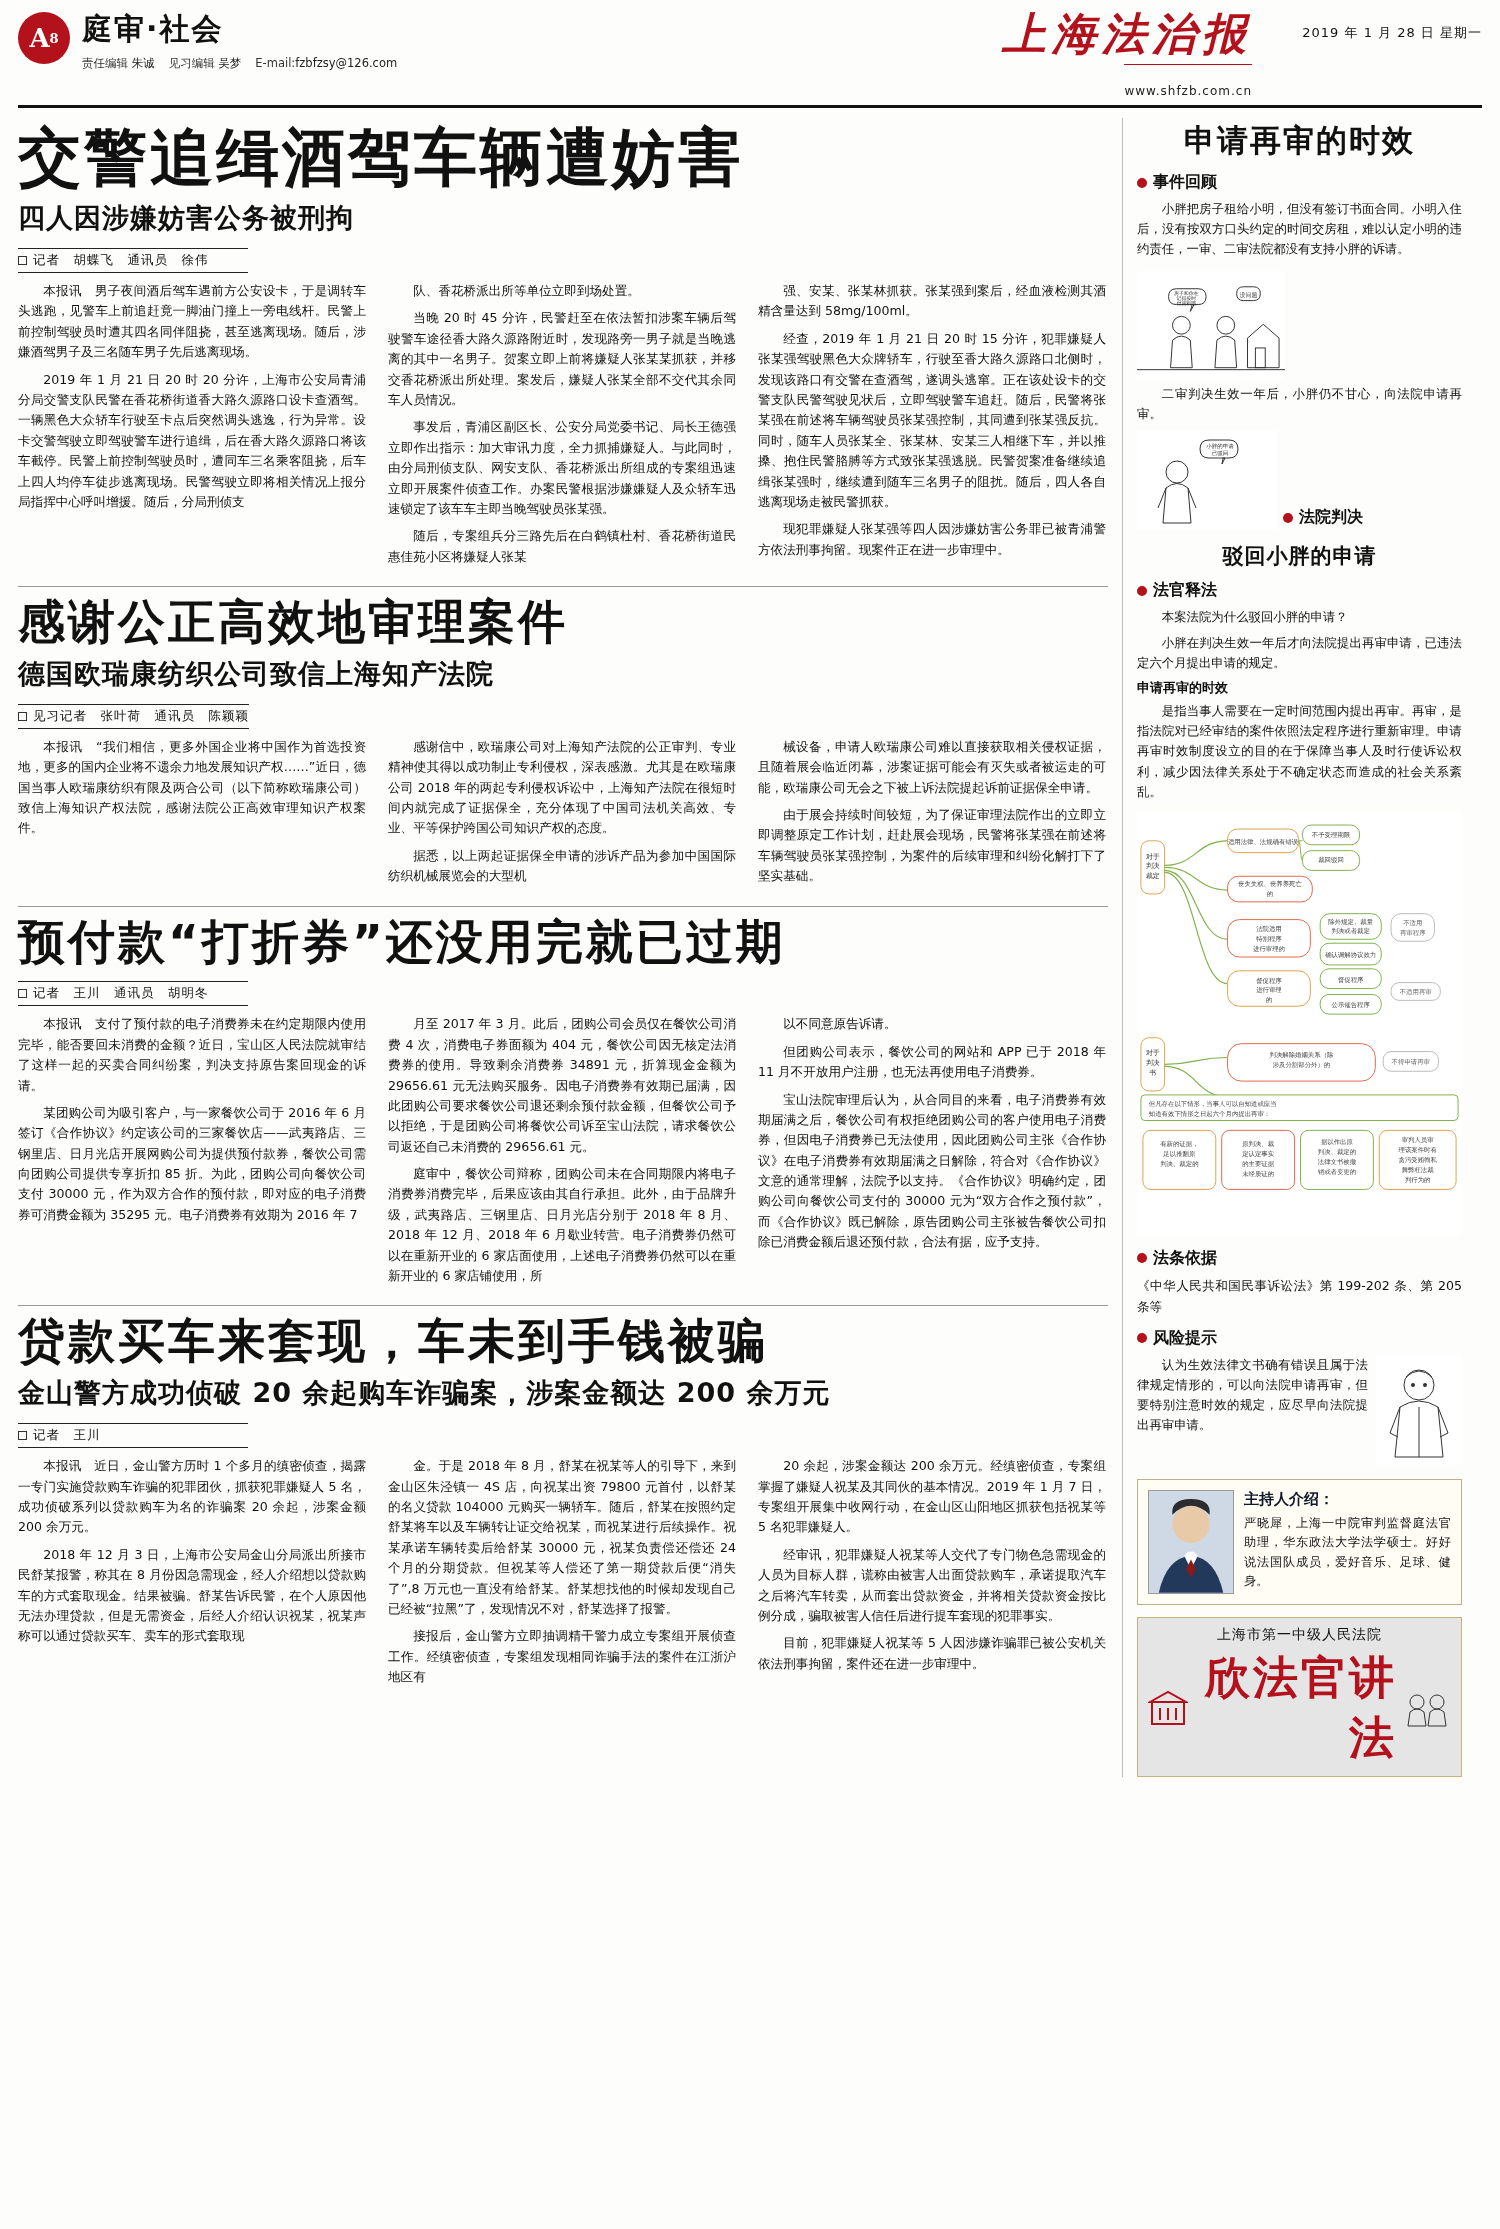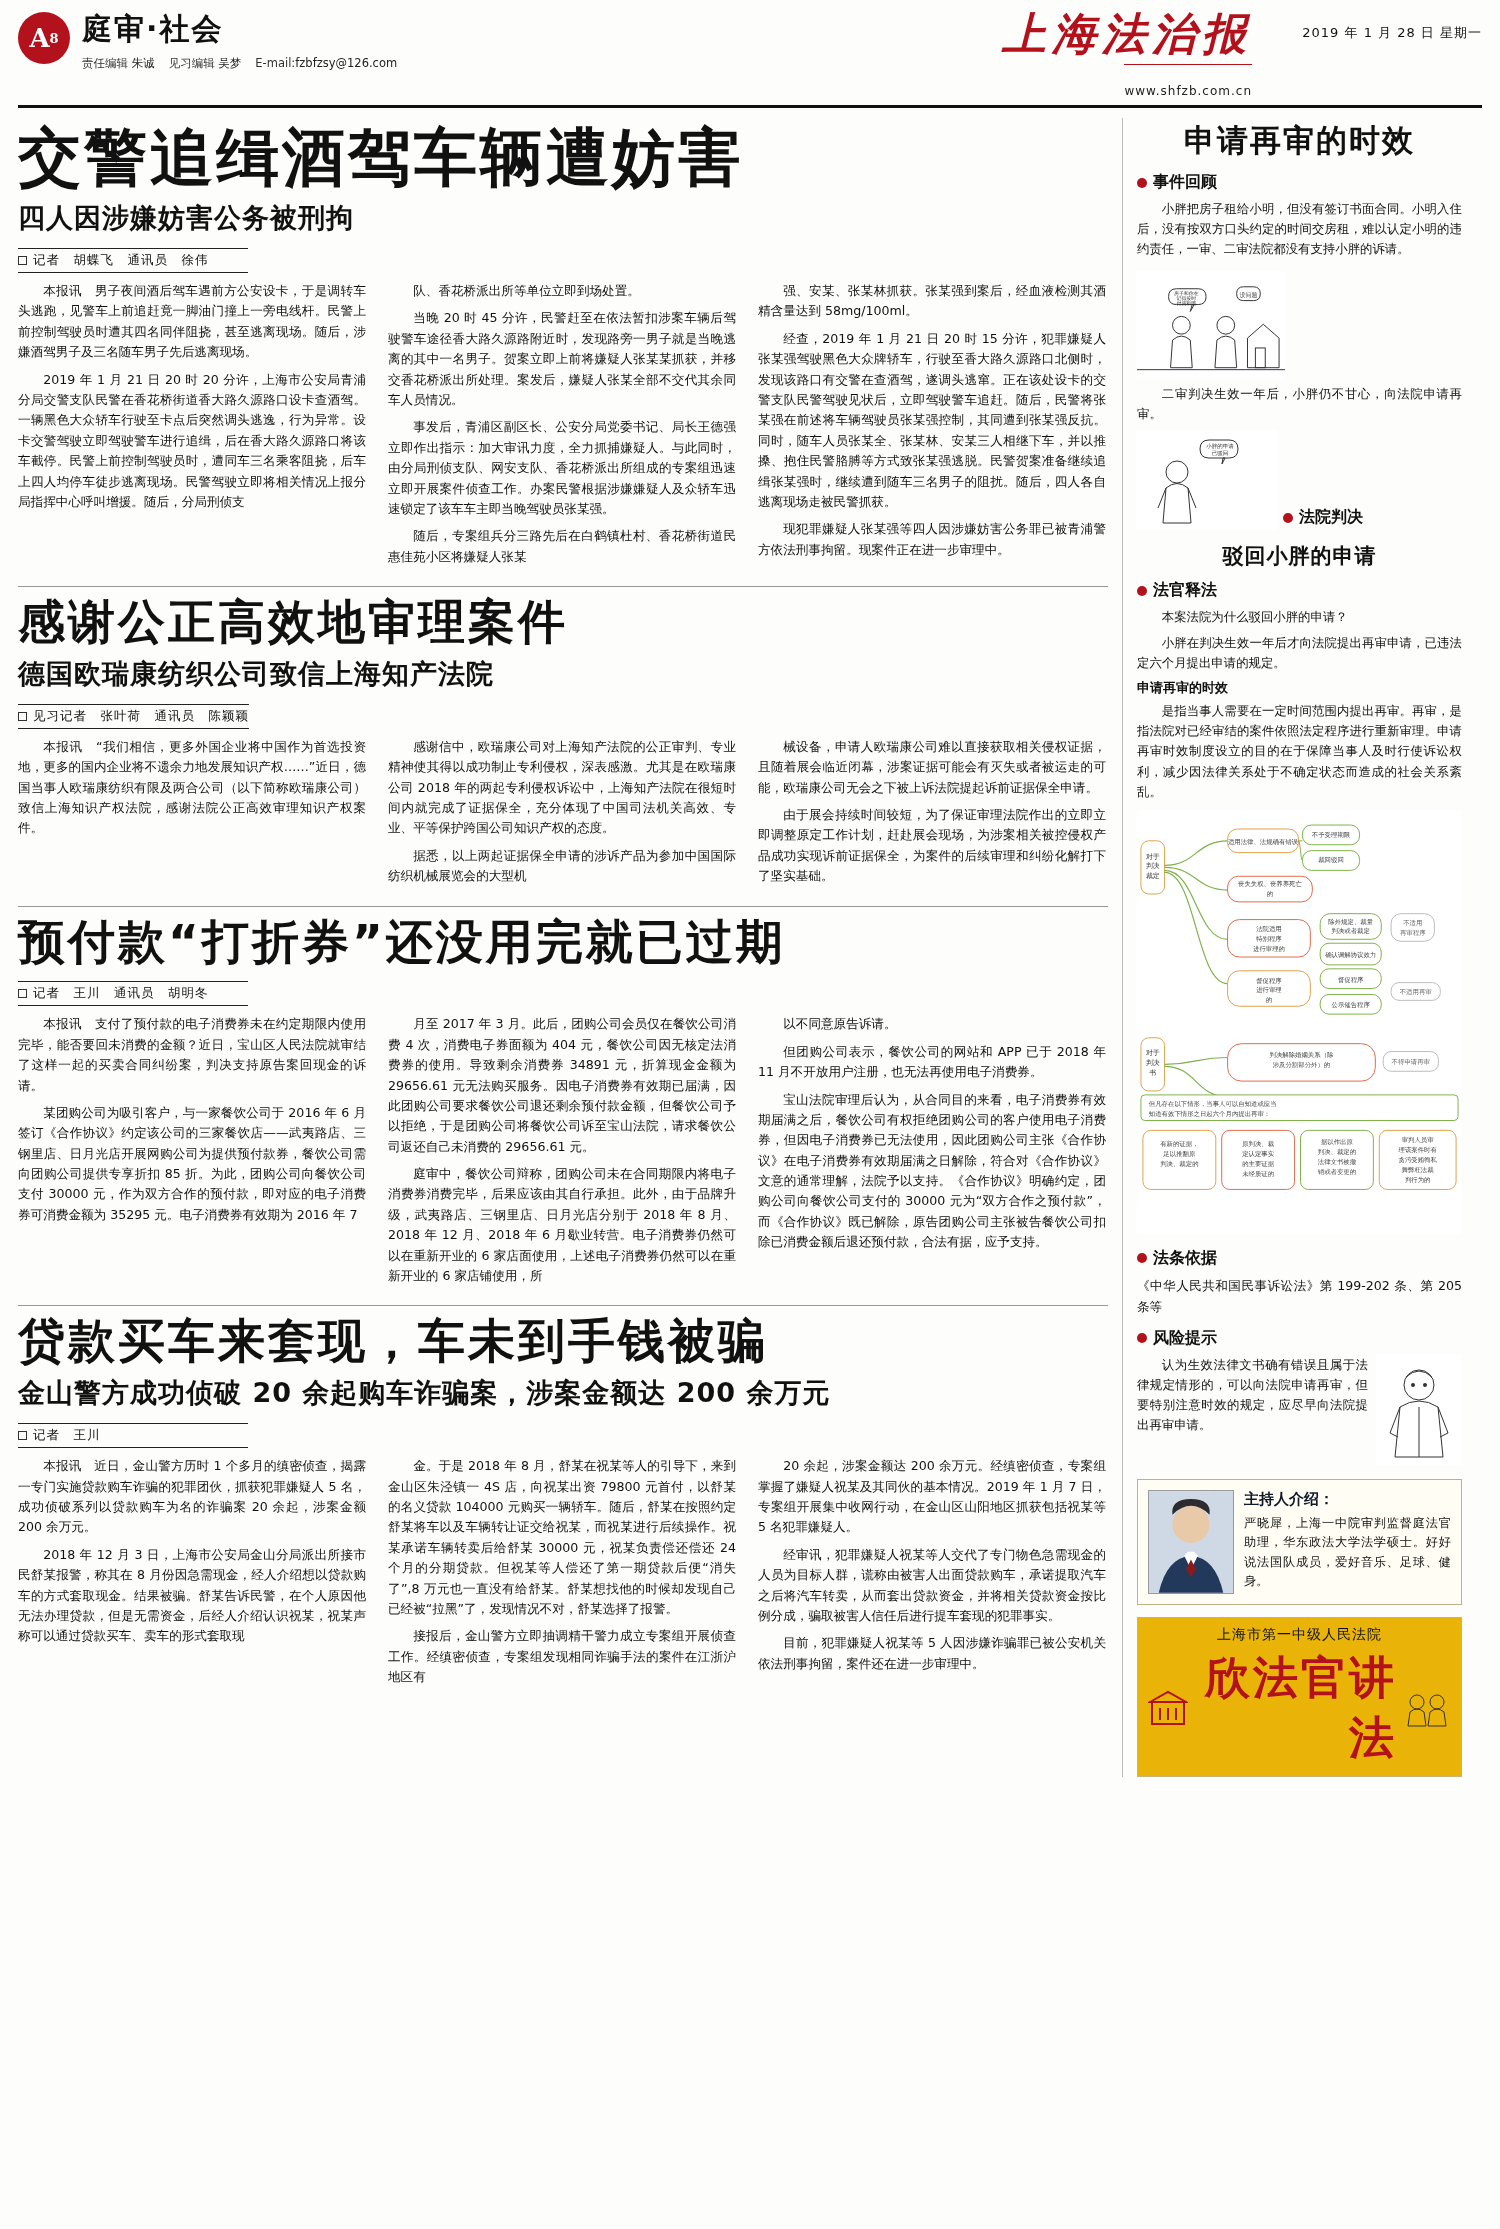--- a/index.html
+++ b/index.html
@@ -86,21 +86,21 @@
 
   .lawbox { font-size:12.6px; line-height:1.7; text-align:justify; }
 
   
   .host-box { border:1px solid #c0b08a; background:#fffdf4; margin-top:10px; padding:10px; display:flex; gap:10px;}
   .host-photo { width:86px; height:104px; flex:none; border:1px solid #999; background:#dfe6ef; position:relative; overflow:hidden;}
   .host-info { flex:1; }
   .host-title { font-size:15px; font-weight:bold; margin-bottom:5px; color:#0f172a;}
   .host-text { font-size:12.2px; line-height:1.6; text-align:justify;}
 
-  .court-footer { margin-top:12px; border:1px solid #c9b27a; background:#eab308; padding:8px 10px; }
+  .court-footer { margin-top:12px; border:1px solid #c9b27a; background:#e5e5e5; padding:8px 10px; }
   .court-name { font-size:14px; text-align:center; letter-spacing:1px; margin-bottom:4px;}
   .court-brand { font-size:45px; font-weight:bold; color:#b3121d; letter-spacing:3px; text-align:right; font-family:"DejaVu Serif","Liberation Serif",serif;}
 </style>
 </head>
 <body>
 
 <div class="page">
 
   <div class="masthead">
     <div class="mast-left">
@@ -160,21 +160,21 @@
         <div class="cols3">
           <div class="col">
             <p class="txt">本报讯　“我们相信，更多外国企业将中国作为首选投资地，更多的国内企业将不遗余力地发展知识产权……”近日，德国当事人欧瑞康纺织有限及两合公司（以下简称欧瑞康公司）致信上海知识产权法院，感谢法院公正高效审理知识产权案件。</p>
           </div>
           <div class="col">
             <p class="txt">感谢信中，欧瑞康公司对上海知产法院的公正审判、专业精神使其得以成功制止专利侵权，深表感激。尤其是在欧瑞康公司 2018 年的两起专利侵权诉讼中，上海知产法院在很短时间内就完成了证据保全，充分体现了中国司法机关高效、专业、平等保护跨国公司知识产权的态度。</p>
             <p class="txt">据悉，以上两起证据保全申请的涉诉产品为参加中国国际纺织机械展览会的大型机</p>
           </div>
           <div class="col">
             <p class="txt">械设备，申请人欧瑞康公司难以直接获取相关侵权证据，且随着展会临近闭幕，涉案证据可能会有灭失或者被运走的可能，欧瑞康公司无会之下被上诉法院提起诉前证据保全申请。</p>
-            <p class="txt">由于展会持续时间较短，为了保证审理法院作出的立即立即调整原定工作计划，赶赴展会现场，为涉案相关被控侵权产品成功实现诉前证据保全，为案件的后续审理和纠纷化解打下了坚实基础。</p>
+            <p class="txt">由于展会持续时间较短，为了保证审理法院作出的立即立即调整原定工作计划，赶赴展会现场，民警将张某强在前述将车辆驾驶员张某强控制，为案件的后续审理和纠纷化解打下了坚实基础。</p>
           </div>
         </div>
       </div>
 
       <hr class="rule">
 
       <div>
         <div class="headline sm">预付款“打折券”还没用完就已过期</div>
         <div class="byline"><span class="sq"></span><span>记者　王川　通讯员　胡明冬</span></div>
         <div class="cols3">

